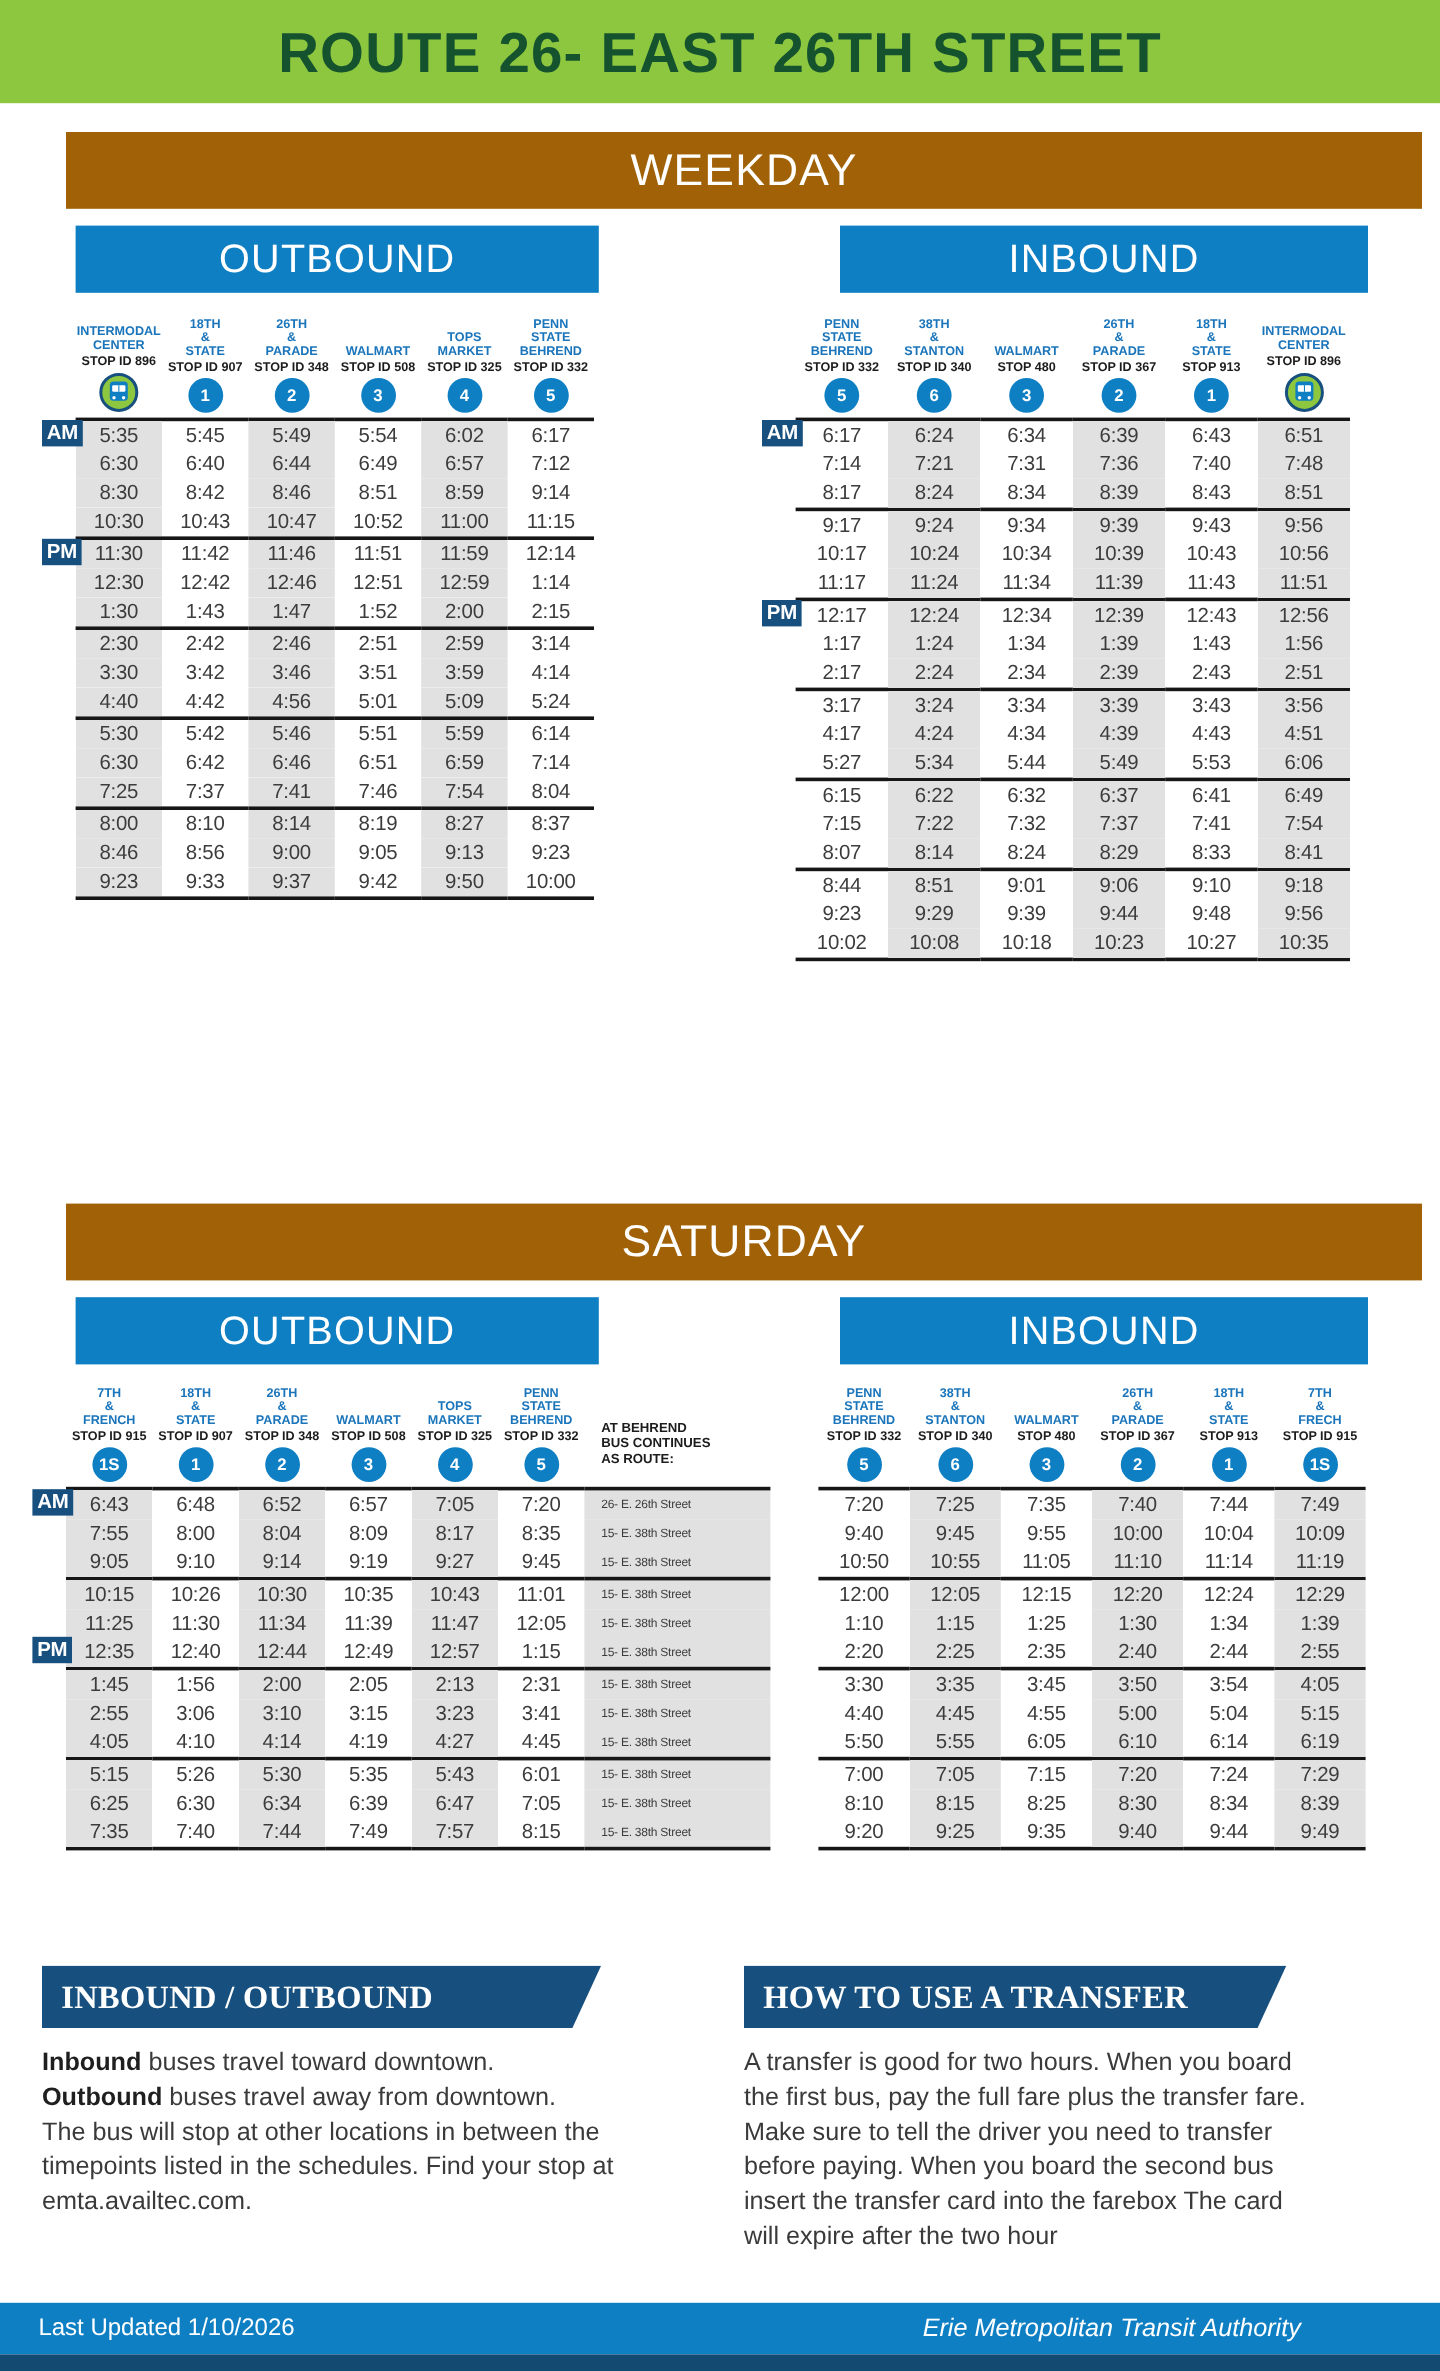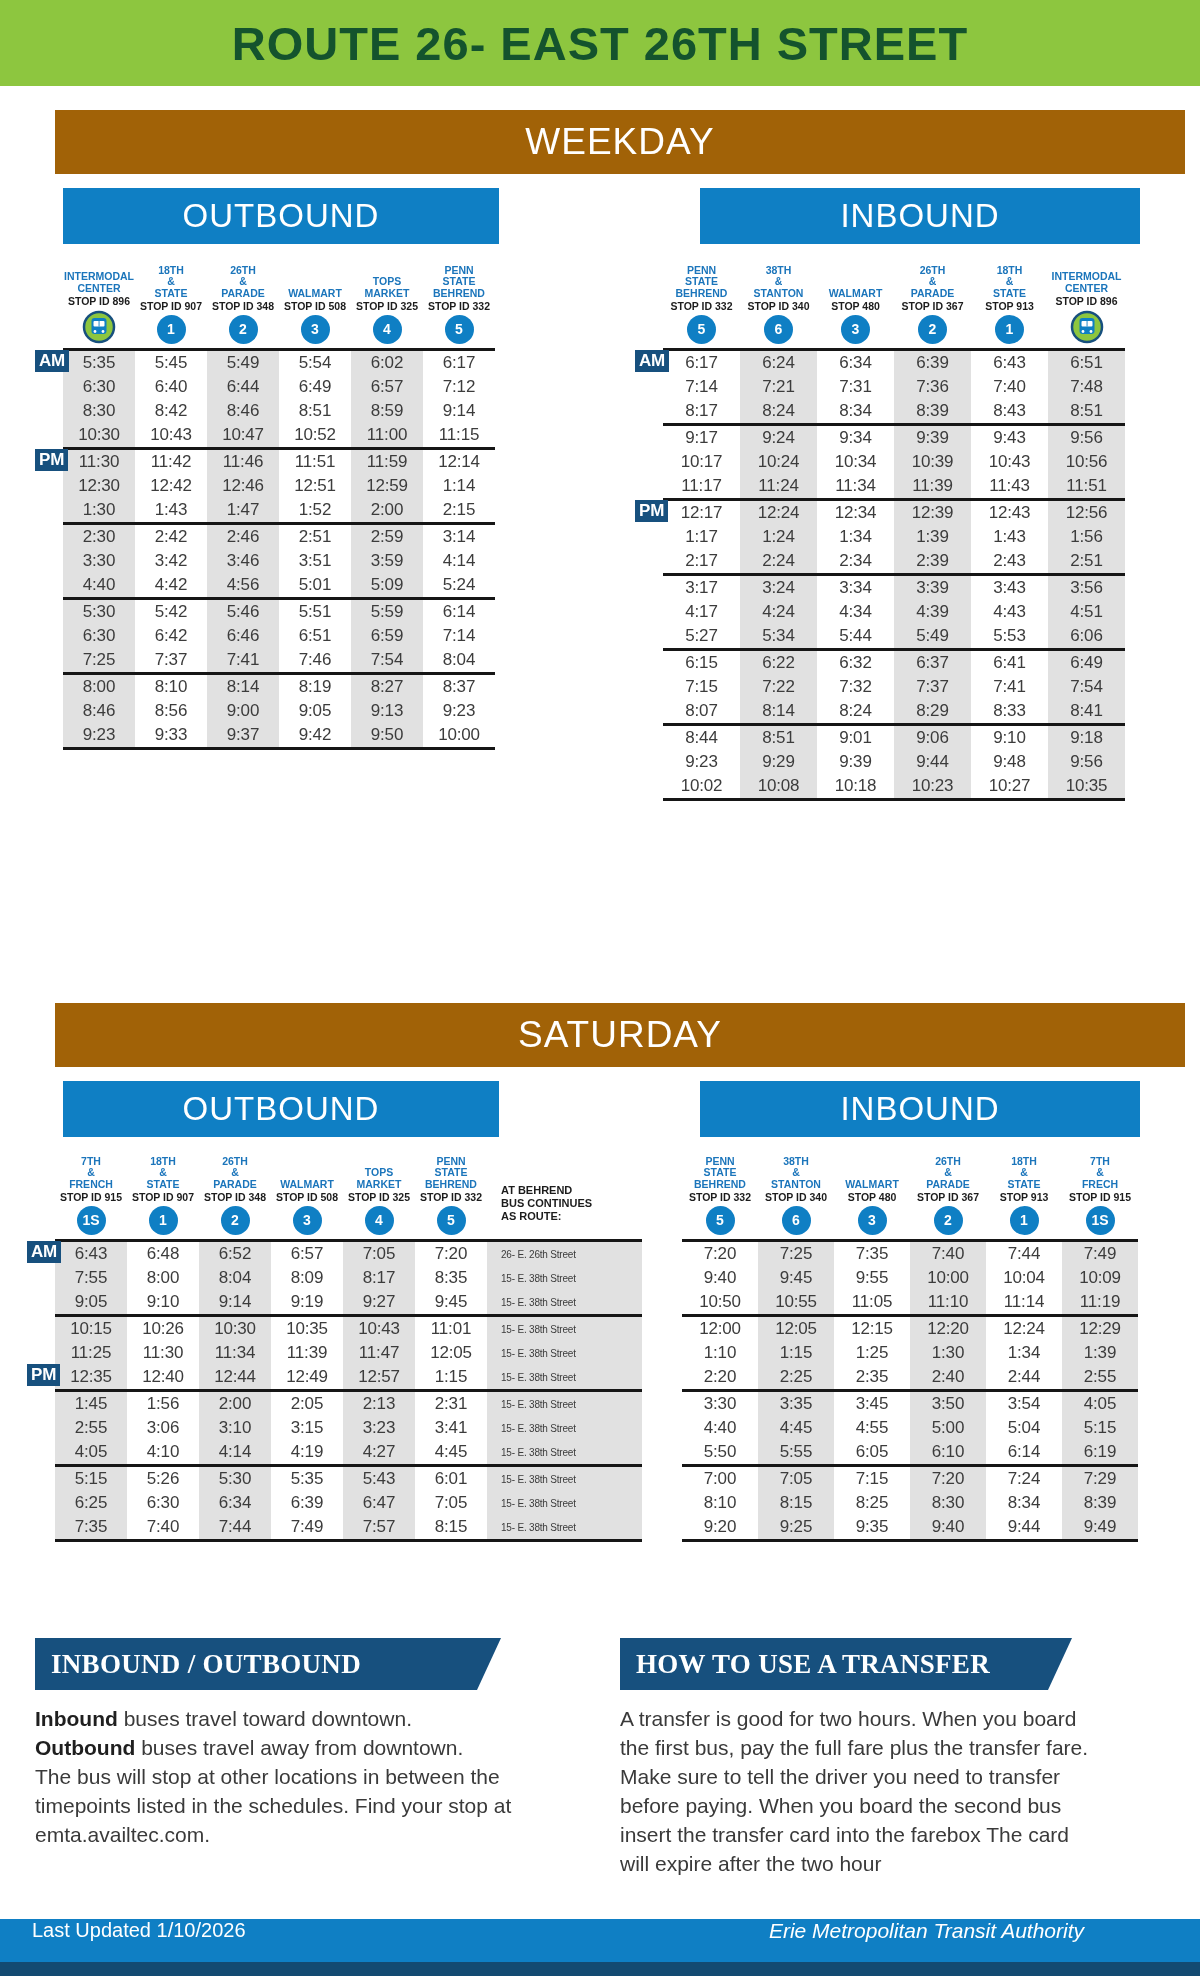--- a/index.html
+++ b/index.html
@@ -57,21 +57,21 @@
     clip-path:polygon(0 0,100% 0,calc(100% - 24px) 100%,0 100%);font-family:Liberation Serif, serif;}
   #info-left .info-title{width:450px;}
   #info-right .info-title{width:436px;}
   .info-body{margin-top:14px;font-size:21px;line-height:29px;color:#3a3a3a;}
   #info-left .info-body{width:515px;}
   #info-right .info-body{width:478px;}
   .info-line b{color:#1f1f1f;}
 
   
   .footer-bar{position:absolute;left:0;top:1919px;width:1200px;height:43px;background:#0F7FC4;
-    color:#fff;display:flex;align-items:flex-start;}
+    color:#fff;display:flex;align-items:center;}
   .footer-left{padding-left:32px;font-size:20px;}
   .footer-right{margin-left:auto;padding-right:116px;font-style:italic;font-size:21px;}
   .footer-strip{position:absolute;left:0;top:1962px;width:1200px;height:14px;background:#134A71;}
 </style>
 </head>
 <body>
 
 <div class="page">
 
   <div class="title-banner">

